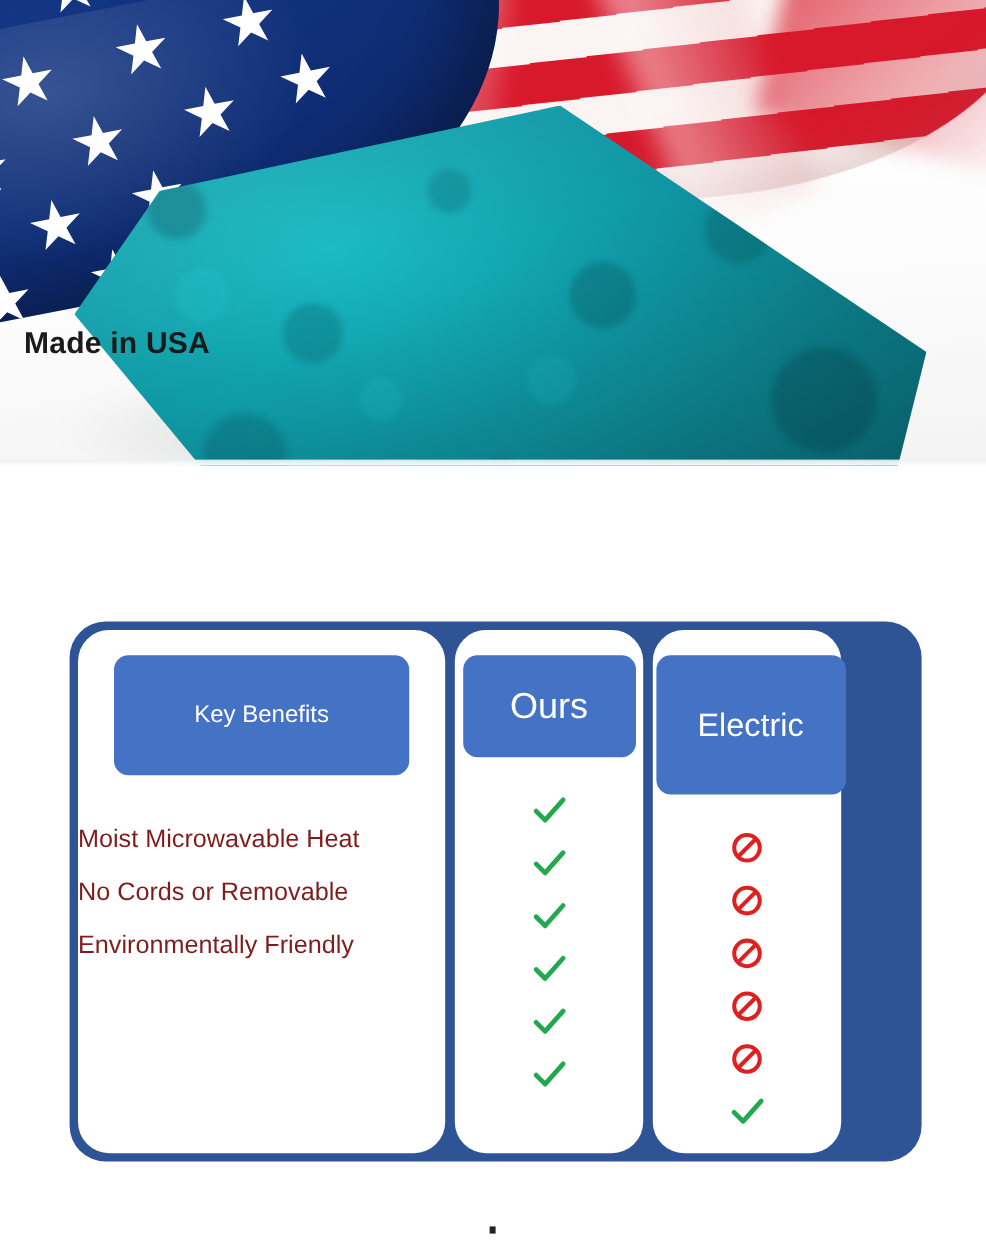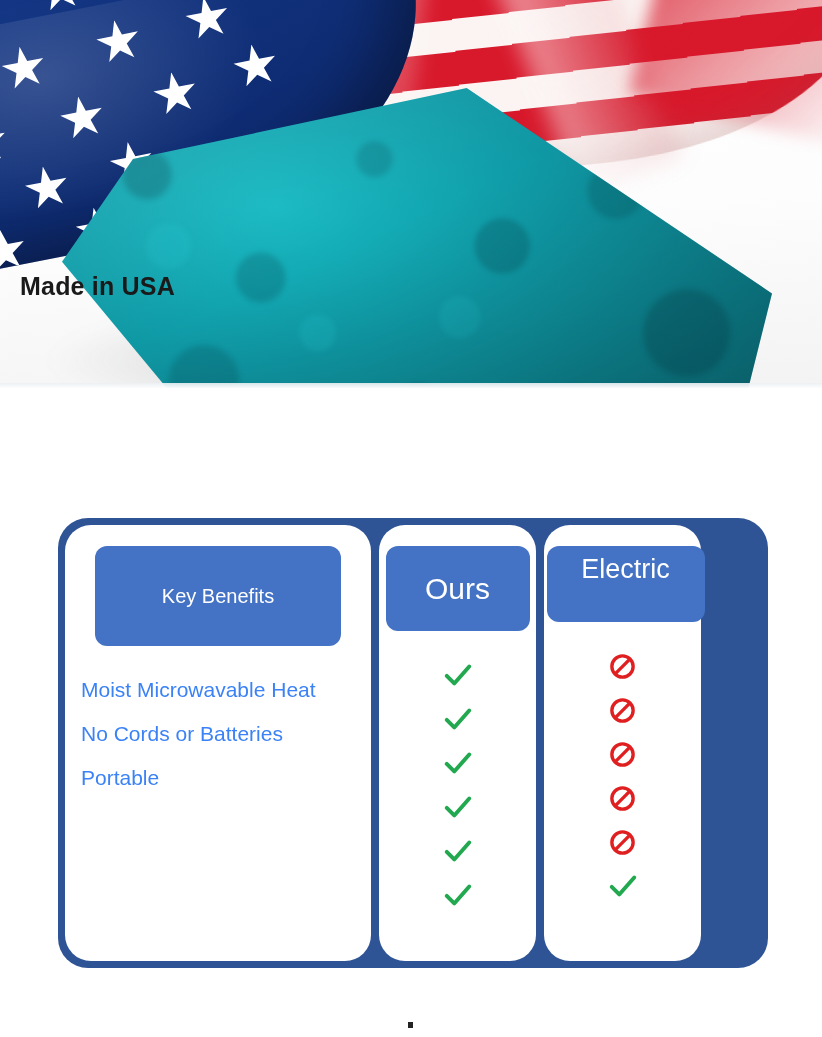--- a/index.html
+++ b/index.html
@@ -234,42 +234,41 @@
   }
   .col-ours .col-head {
     margin-top: 21px;
     width: 144px;
     height: 85px;
     font-size: 30px;
   }
   .col-electric .col-head {
     margin-top: 21px;
     width: 158px;
-    height: 76px;
+    height: 116px;
     font-size: 27px;
     margin-left: 6px;
-    flex-direction: column;
   }
 
   .rows {
     width: 100%;
     margin-top: 22px;
     display: flex;
     flex-direction: column;
   }
   .row {
     height: 44px;
     display: flex;
     align-items: center;
   }
   .col-benefits .row {
-    padding-left: 16px;
     font-size: 21px;
-    color: #3b82f6;
+    color: #7f1d1d;
     white-space: nowrap;
+    align-items: flex-end;
   }
   .col-ours .row,
   .col-electric .row {
     justify-content: center;
   }
 
   .icon-check {
     display: block;
     width: 30px;
     height: 30px;
@@ -335,24 +334,24 @@
 
   <div class="compare-panel">
 
     <div class="col col-benefits">
       <div class="col-head">Key Benefits</div>
       <div class="rows">
         <div class="row">
             <span>Moist Microwavable Heat</span>
           </div>
         <div class="row">
-            <span>No Cords or Batteries</span>
-          </div>
-        <div class="row">
-            <span>Portable</span>
+            <span>No Cords or Removable</span>
+          </div>
+        <div class="row">
+            <span>Environmentally Friendly</span>
           </div>
       </div>
     </div>
 
     <div class="col col-ours">
       <div class="col-head">Ours</div>
       <div class="rows">
         <div class="row">
             <span class="cell">
               <svg class="icon-check" viewBox="0 0 32 32" aria-hidden="true">

